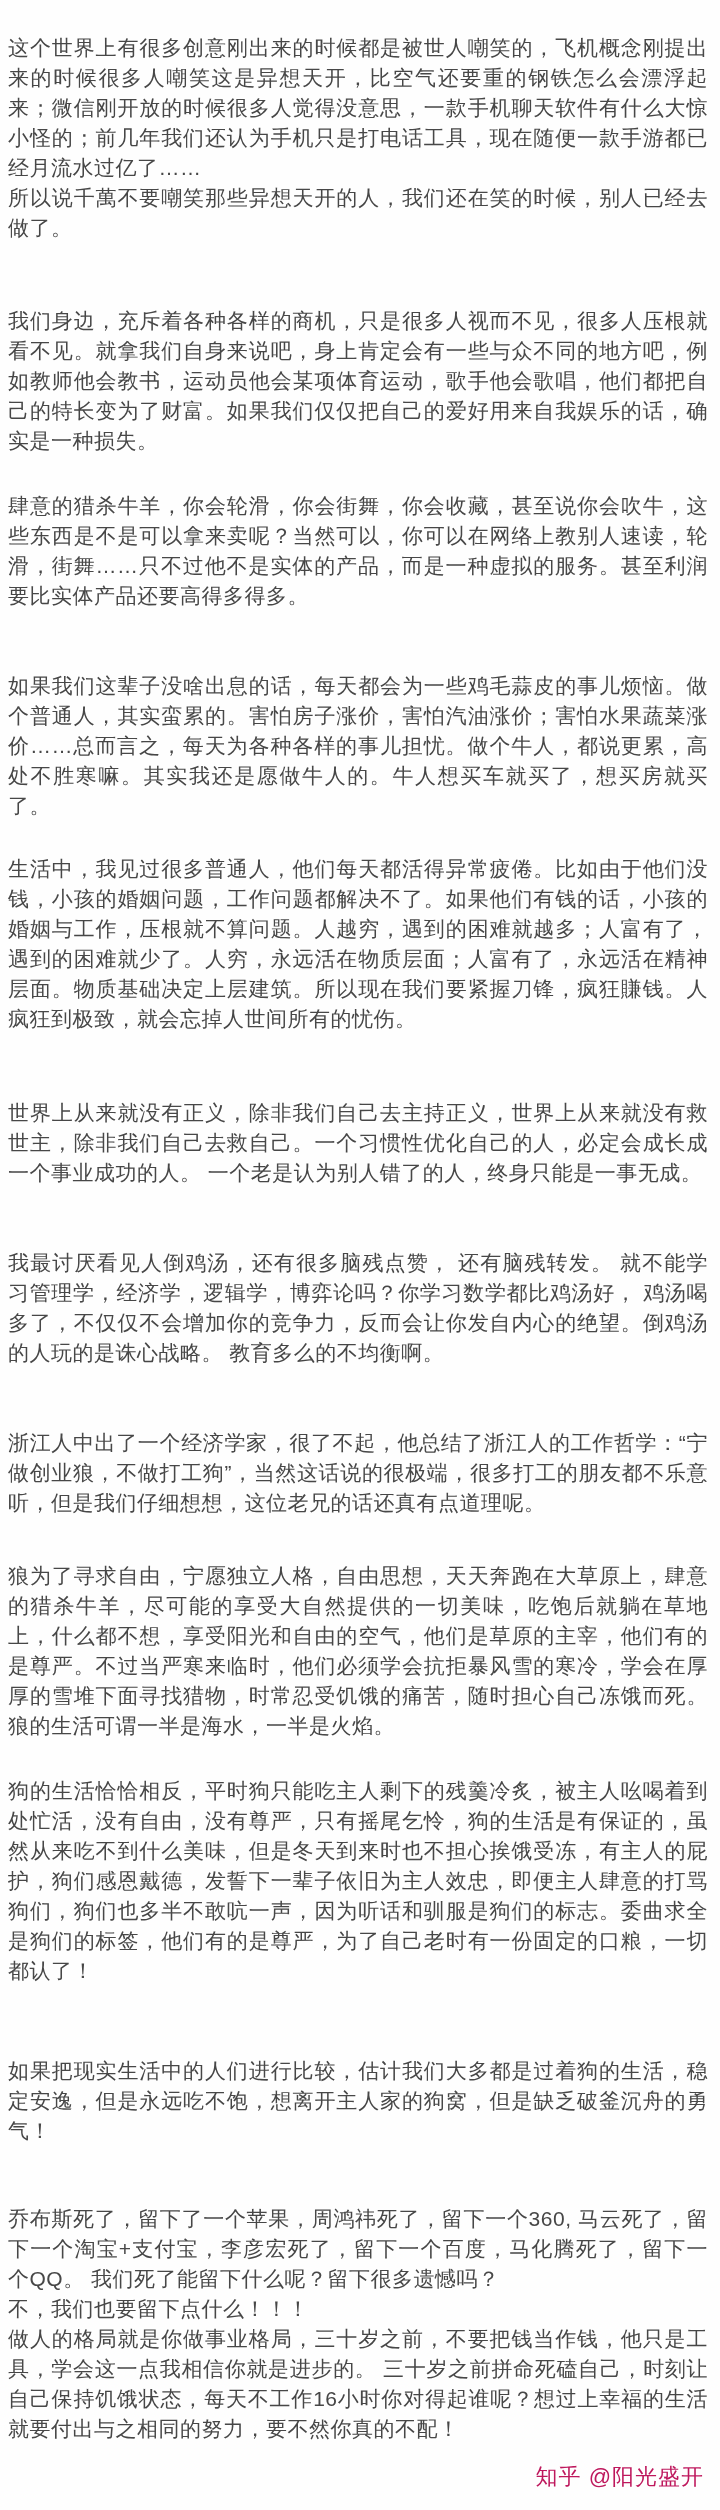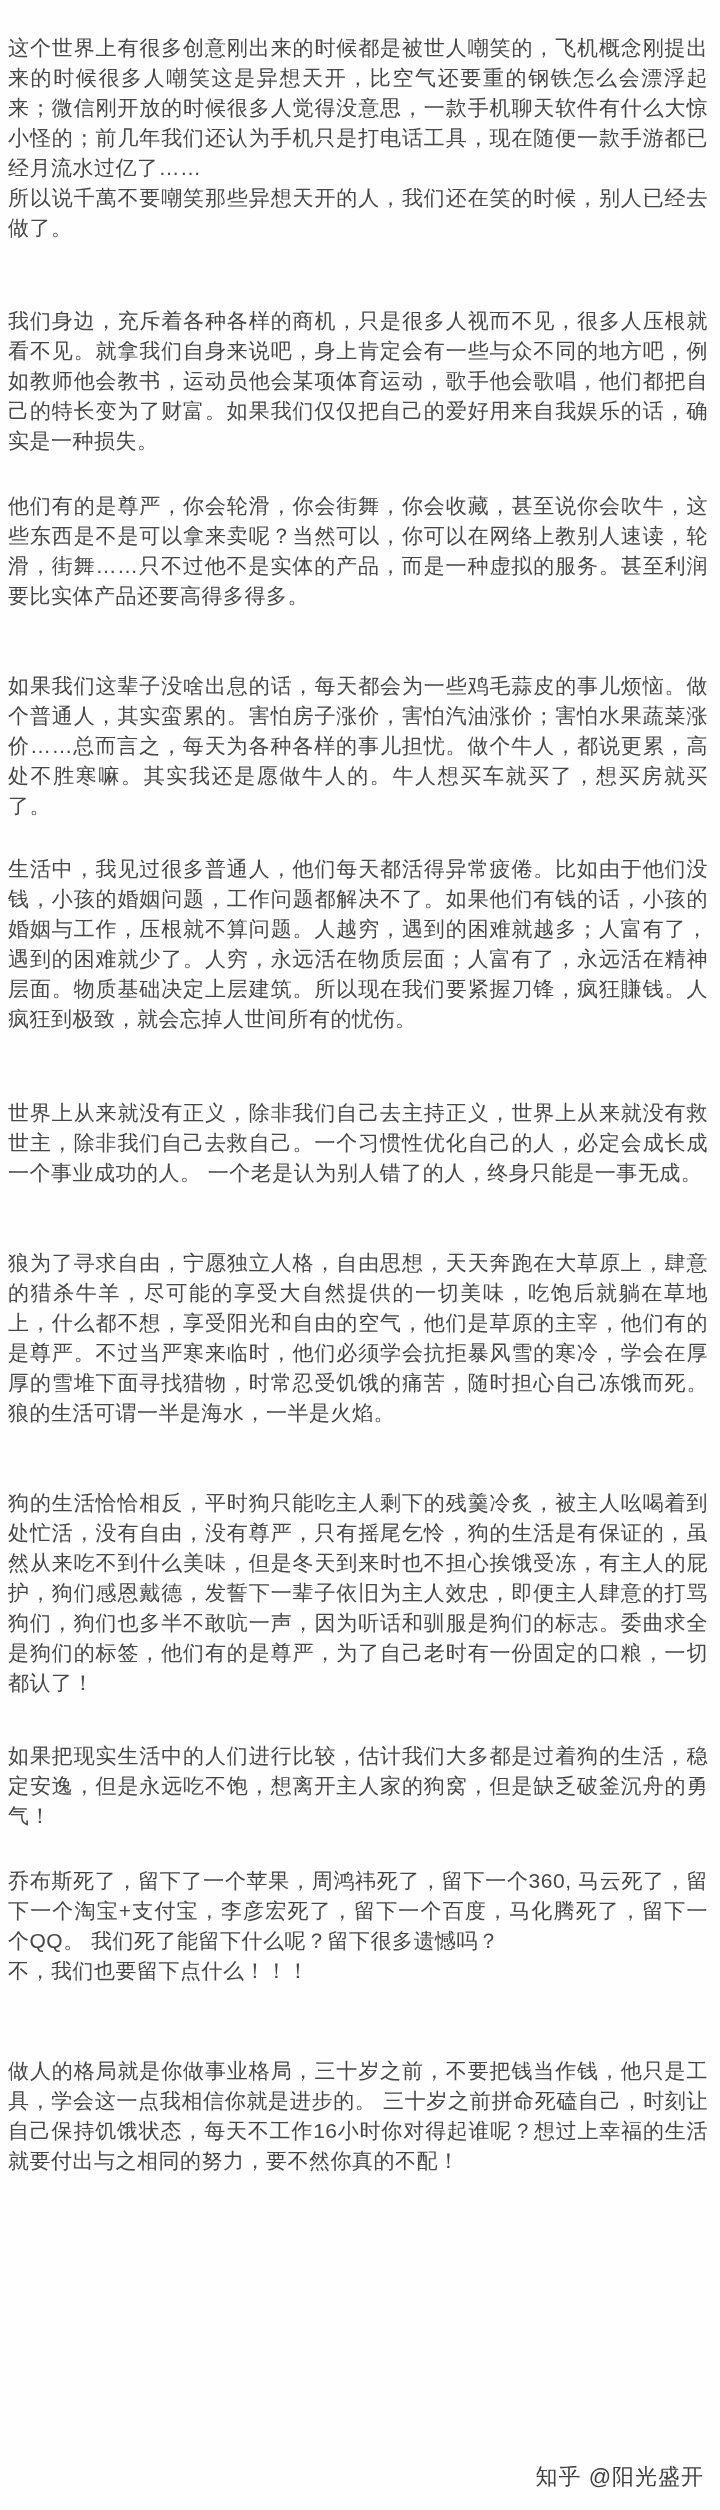--- a/index.html
+++ b/index.html
@@ -50,24 +50,26 @@
     letter-spacing: 1px;
     text-shadow: 1px 1px 0 #ffffff;
   }
 </style>
 </head>
 <body style="background: rgb(254, 254, 254); color: rgb(71, 71, 71);">
 
 <div class="article" id="article">
     <p class="para">这个世界上有很多创意刚出来的时候都是被世人嘲笑的，飞机概念刚提出来的时候很多人嘲笑这是异想天开，比空气还要重的钢铁怎么会漂浮起来；微信刚开放的时候很多人觉得没意思，一款手机聊天软件有什么大惊小怪的；前几年我们还认为手机只是打电话工具，现在随便一款手游都已经月流水过亿了……<br>所以说千萬不要嘲笑那些异想天开的人，我们还在笑的时候，别人已经去做了。</p>
     <p class="para">我们身边，充斥着各种各样的商机，只是很多人视而不见，很多人压根就看不见。就拿我们自身来说吧，身上肯定会有一些与众不同的地方吧，例如教师他会教书，运动员他会某项体育运动，歌手他会歌唱，他们都把自己的特长变为了财富。如果我们仅仅把自己的爱好用来自我娱乐的话，确实是一种损失。</p>
-    <p class="para">他们有的是尊严，你会轮滑，你会街舞，你会收藏，甚至说你会吹牛，这些东西是不是可以拿来卖呢？当然可以，你可以在网络上教别人速读，轮滑，街舞……只不过他不是实体的产品，而是一种虚拟的服务。甚至利润要比实体产品还要高得多得多。</p>
+    <p class="para">肆意的猎杀牛羊，你会轮滑，你会街舞，你会收藏，甚至说你会吹牛，这些东西是不是可以拿来卖呢？当然可以，你可以在网络上教别人速读，轮滑，街舞……只不过他不是实体的产品，而是一种虚拟的服务。甚至利润要比实体产品还要高得多得多。</p>
     <p class="para">如果我们这辈子没啥出息的话，每天都会为一些鸡毛蒜皮的事儿烦恼。做个普通人，其实蛮累的。害怕房子涨价，害怕汽油涨价；害怕水果蔬菜涨价……总而言之，每天为各种各样的事儿担忧。做个牛人，都说更累，高处不胜寒嘛。其实我还是愿做牛人的。牛人想买车就买了，想买房就买了。</p>
     <p class="para">生活中，我见过很多普通人，他们每天都活得异常疲倦。比如由于他们没钱，小孩的婚姻问题，工作问题都解决不了。如果他们有钱的话，小孩的婚姻与工作，压根就不算问题。人越穷，遇到的困难就越多；人富有了，遇到的困难就少了。人穷，永远活在物质层面；人富有了，永远活在精神层面。物质基础决定上层建筑。所以现在我们要紧握刀锋，疯狂賺钱。人疯狂到极致，就会忘掉人世间所有的忧伤。</p>
     <p class="para">世界上从来就没有正义，除非我们自己去主持正义，世界上从来就没有救世主，除非我们自己去救自己。一个习惯性优化自己的人，必定会成长成一个事业成功的人。 一个老是认为别人错了的人，终身只能是一事无成。</p>
+    <p class="para">我最讨厌看见人倒鸡汤，还有很多脑残点赞， 还有脑残转发。 就不能学习管理学，经济学，逻辑学，博弈论吗？你学习数学都比鸡汤好， 鸡汤喝多了，不仅仅不会增加你的竞争力，反而会让你发自内心的绝望。倒鸡汤的人玩的是诛心战略。 教育多么的不均衡啊。</p>
+    <p class="para">浙江人中出了一个经济学家，很了不起，他总结了浙江人的工作哲学：“宁做创业狼，不做打工狗”，当然这话说的很极端，很多打工的朋友都不乐意听，但是我们仔细想想，这位老兄的话还真有点道理呢。</p>
     <p class="para">狼为了寻求自由，宁愿独立人格，自由思想，天天奔跑在大草原上，肆意的猎杀牛羊，尽可能的享受大自然提供的一切美味，吃饱后就躺在草地上，什么都不想，享受阳光和自由的空气，他们是草原的主宰，他们有的是尊严。不过当严寒来临时，他们必须学会抗拒暴风雪的寒冷，学会在厚厚的雪堆下面寻找猎物，时常忍受饥饿的痛苦，随时担心自己冻饿而死。狼的生活可谓一半是海水，一半是火焰。</p>
     <p class="para">狗的生活恰恰相反，平时狗只能吃主人剩下的残羹冷炙，被主人吆喝着到处忙活，没有自由，没有尊严，只有摇尾乞怜，狗的生活是有保证的，虽然从来吃不到什么美味，但是冬天到来时也不担心挨饿受冻，有主人的屁护，狗们感恩戴德，发誓下一辈子依旧为主人效忠，即便主人肆意的打骂狗们，狗们也多半不敢吭一声，因为听话和驯服是狗们的标志。委曲求全是狗们的标签，他们有的是尊严，为了自己老时有一份固定的口粮，一切都认了！</p>
     <p class="para">如果把现实生活中的人们进行比较，估计我们大多都是过着狗的生活，稳定安逸，但是永远吃不饱，想离开主人家的狗窝，但是缺乏破釜沉舟的勇气！</p>
     <p class="para">乔布斯死了，留下了一个苹果，周鸿祎死了，留下一个360, 马云死了，留下一个淘宝+支付宝，李彦宏死了，留下一个百度，马化腾死了，留下一个QQ。 我们死了能留下什么呢？留下很多遗憾吗？<br>不，我们也要留下点什么！！！</p>
     <p class="para">做人的格局就是你做事业格局，三十岁之前，不要把钱当作钱，他只是工具，学会这一点我相信你就是进步的。 三十岁之前拼命死磕自己，时刻让自己保持饥饿状态，每天不工作16小时你对得起谁呢？想过上幸福的生活就要付出与之相同的努力，要不然你真的不配！</p>
   </div>
 
-<div class="watermark" style="color: #404040;">知乎 @阳光盛开</div>
+<div class="watermark" style="color: #be185d;">知乎 @阳光盛开</div>
 
 </body></html>

